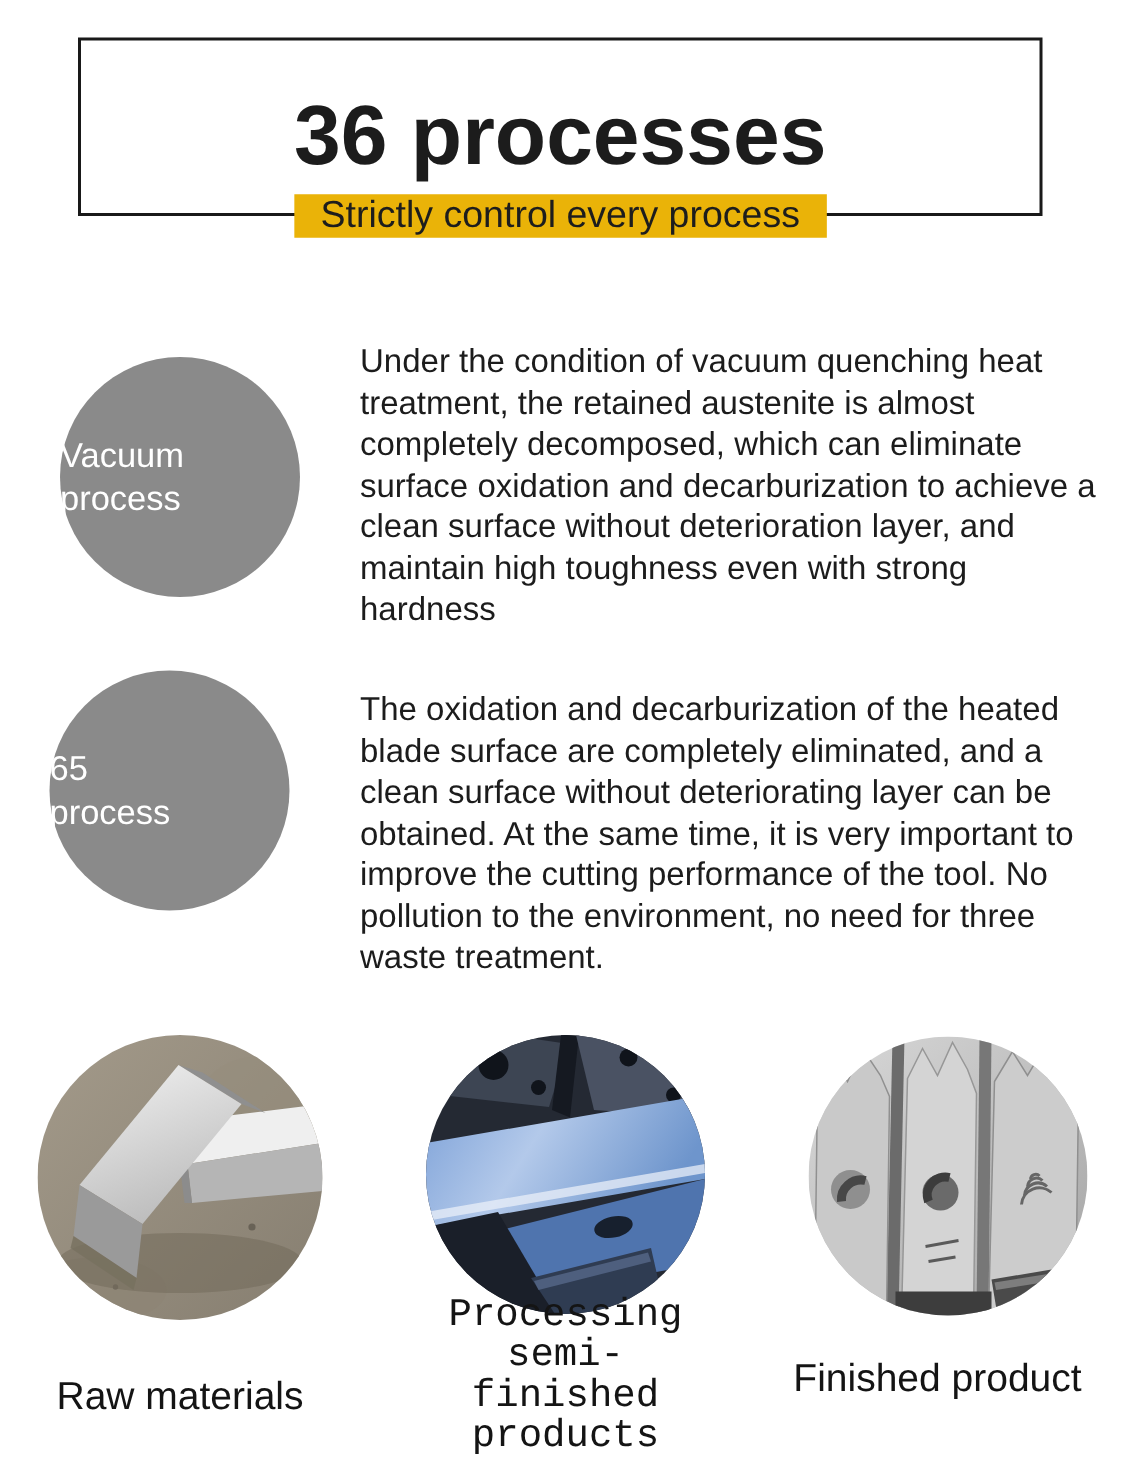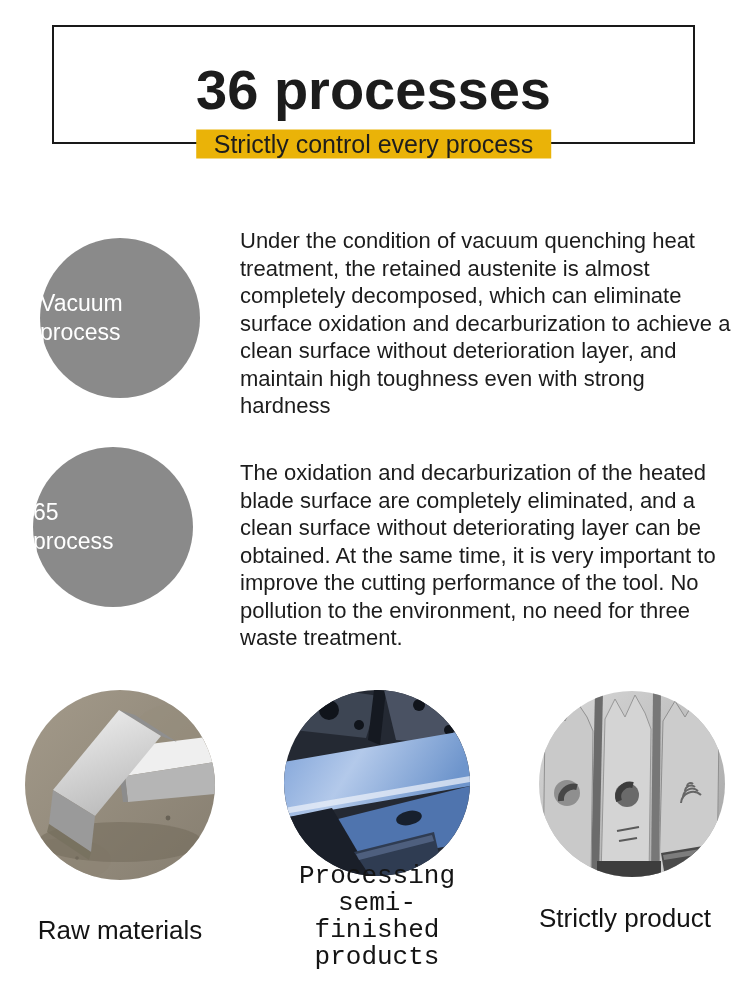--- a/index.html
+++ b/index.html
@@ -167,15 +167,15 @@
       <path d="M146,100 a6,6 0 0 1 10,-4" stroke="#666666" stroke-width="2" fill="none"></path>
       <path d="M148,95 a3.5,3.5 0 0 1 6,-2" stroke="#666666" stroke-width="2" fill="none"></path>
       <rect x="58" y="170" width="64" height="16" fill="#3d3d3d"></rect>
       <polygon points="122,162 182,152 186,186 126,186" fill="#4a4a4a"></polygon>
       <polygon points="124,164 180,155 181,160 125,169" fill="#7d7d7d"></polygon>
     </g>
   </svg>
 
   <div class="caption" id="cap1">Raw materials</div>
   <div class="caption" id="cap2">Processing semi-finished products</div>
-  <div class="caption" id="cap3">Strictly product</div>
+  <div class="caption" id="cap3">Finished product</div>
 
 </div>
 
 </body></html>

